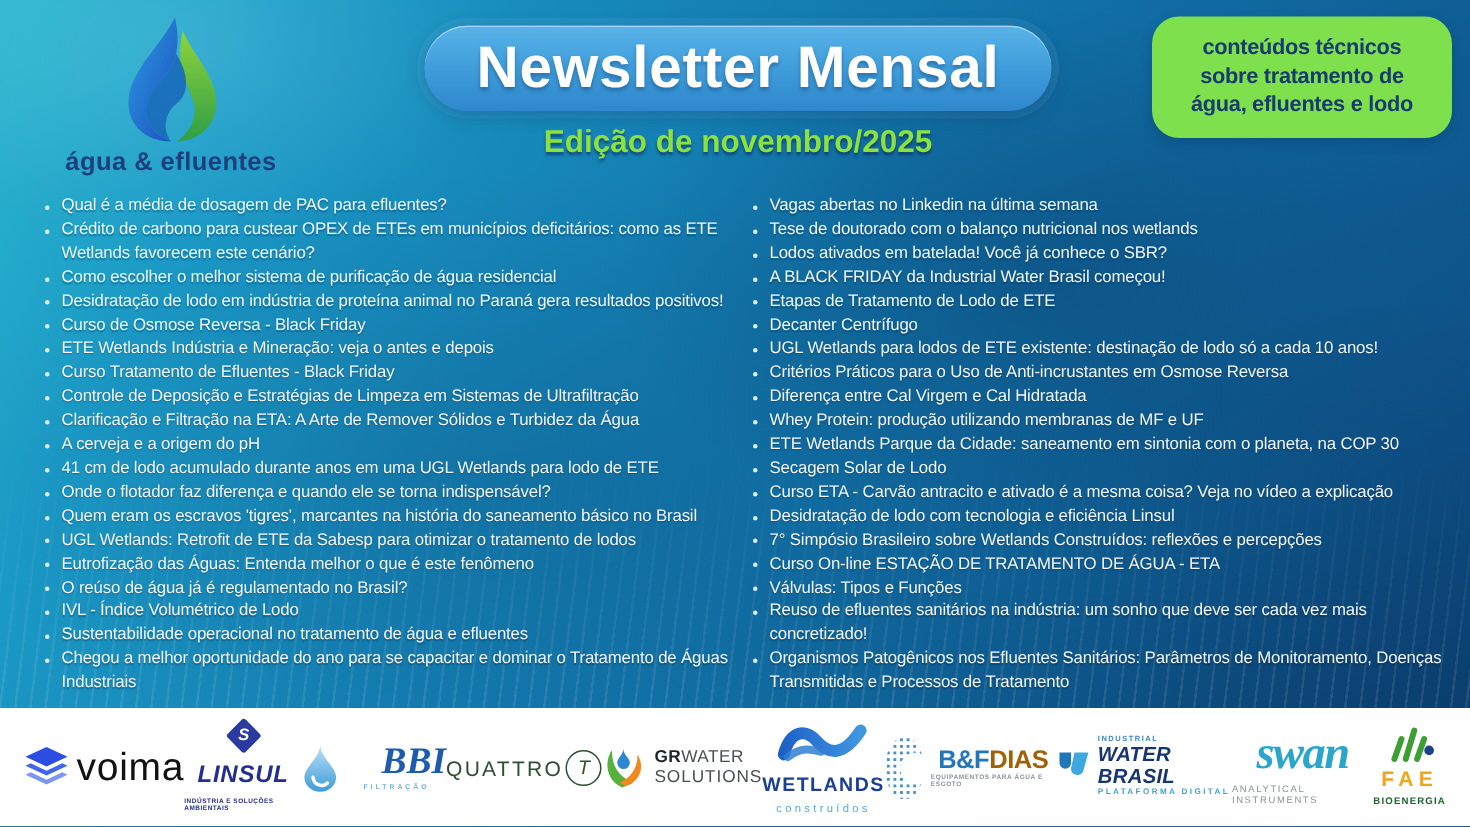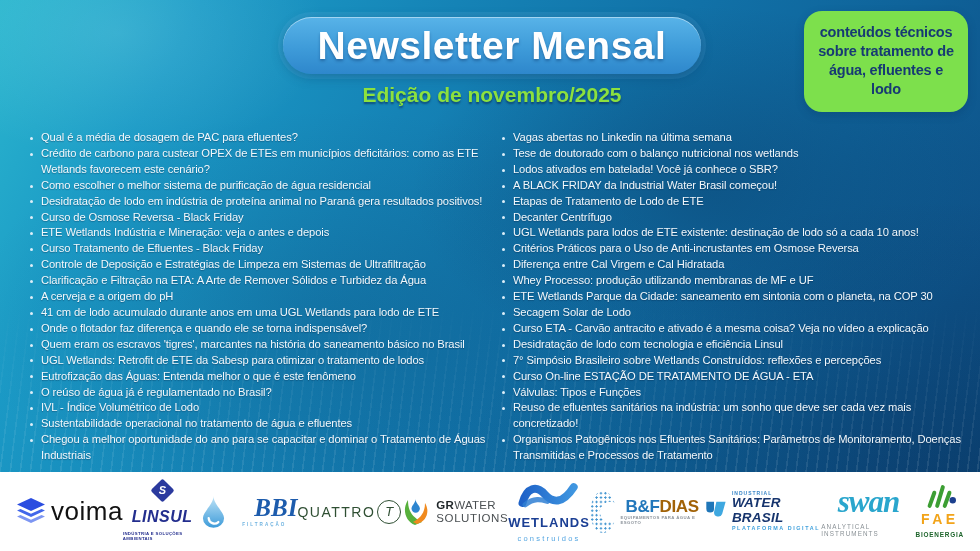--- a/index.html
+++ b/index.html
@@ -35,21 +35,21 @@
   .title-pill span {
     color:#fff; font-size:39px; font-weight:800; letter-spacing:.5px;
     text-shadow:0 2px 3px rgba(10,50,100,.40);
   }
   .subtitle {
     position:absolute; left:283px; top:83px; width:418px; text-align:center;
     font-size:21px; font-weight:700; color:#8ce13e;
     text-shadow:0 2px 2px rgba(8,40,80,.6);
   }
   .badge {
-    position:absolute; right:12px; top:11px; width:164px;
+    position:absolute; right:12px; top:11px; width:200px;
     background:#7de04c; border-radius:18px; padding:12px 13px;
     box-shadow:0 3px 8px rgba(6,45,90,.28);
     text-align:center; font-size:14.5px; font-weight:700; color:#173a73;
     line-height:1.32; letter-spacing:-0.2px;
   }
 
   
   .col { position:absolute; top:130px; list-style:none;
          font-size:11.2px; line-height:15.9px; letter-spacing:-0.1px;
          color:#f2f8fc; text-shadow:0 1px 1px rgba(0,30,60,.35); }
@@ -109,20 +109,38 @@
 
   .fae-text { font-size:14px; font-weight:900; color:#f2a41a; letter-spacing:3.5px; margin-top:-2px;}
   .fae-sub  { font-size:6.4px; font-weight:800; color:#1d642b; letter-spacing:.8px;}
 </style>
 </head>
 <body>
 
 <div class="canvas">
   <div class="waves"></div>
 
+  <div class="brand">
+    <svg width="78" height="86" viewBox="0 0 90 100">
+      <defs>
+        <linearGradient id="gb" x1="0" y1="0" x2="1" y2="1">
+          <stop offset="0" stop-color="#2e9ae0"></stop>
+            <stop offset="1" stop-color="#1b4fc0"></stop>
+        </linearGradient>
+        <linearGradient id="gg" x1="0" y1="0" x2="0" y2="1">
+          <stop offset="0" stop-color="#8fd43c"></stop>
+            <stop offset="1" stop-color="#2f9e46"></stop>
+        </linearGradient>
+      </defs>
+      <path d="M48 2 C36 26 12 44 12 68 C12 86 26 98 45 98 C31 92 24 82 26 70 C29 54 45 48 49 30 C51 20 50 10 48 2 Z" fill="url(#gb)"></path>
+      <path d="M54 12 C64 34 80 48 80 68 C80 86 67 97 50 98 C61 89 66 78 62 66 C57 50 48 44 54 12 Z" fill="url(#gg)"></path>
+      <path d="M49 30 C45 48 29 54 26 70 C24 82 31 92 45 98 C38 88 40 76 50 68 C60 60 58 44 49 30 Z" fill="#1766b8" opacity=".85"></path>
+    </svg>
+    <div class="brand-name">água &amp; efluentes</div>
+  </div>
 
   <div class="title-pill">
     <span>Newsletter Mensal</span>
   </div>
   <div class="subtitle">Edição de novembro/2025</div>
 
   <div class="badge">conteúdos técnicos sobre tratamento de água, efluentes e lodo</div>
 
   <ul class="col col-left">
       <li>Qual é a média de dosagem de PAC para efluentes?</li>
@@ -148,21 +166,21 @@
   <ul class="col col-right">
       <li>Vagas abertas no Linkedin na última semana</li>
       <li>Tese de doutorado com o balanço nutricional nos wetlands</li>
       <li>Lodos ativados em batelada! Você já conhece o SBR?</li>
       <li>A BLACK FRIDAY da Industrial Water Brasil começou!</li>
       <li>Etapas de Tratamento de Lodo de ETE</li>
       <li>Decanter Centrífugo</li>
       <li>UGL Wetlands para lodos de ETE existente: destinação de lodo só a cada 10 anos!</li>
       <li>Critérios Práticos para o Uso de Anti-incrustantes em Osmose Reversa</li>
       <li>Diferença entre Cal Virgem e Cal Hidratada</li>
-      <li>Whey Processo: produção utilizando membranas de MF e UF</li>
+      <li>Whey Protein: produção utilizando membranas de MF e UF</li>
       <li>ETE Wetlands Parque da Cidade: saneamento em sintonia com o planeta, na COP 30</li>
       <li>Secagem Solar de Lodo</li>
       <li>Curso ETA - Carvão antracito e ativado é a mesma coisa? Veja no vídeo a explicação</li>
       <li>Desidratação de lodo com tecnologia e eficiência Linsul</li>
       <li>7° Simpósio Brasileiro sobre Wetlands Construídos: reflexões e percepções</li>
       <li>Curso On-line ESTAÇÃO DE TRATAMENTO DE ÁGUA - ETA</li>
       <li>Válvulas: Tipos e Funções</li>
       <li>Reuso de efluentes sanitários na indústria: um sonho que deve ser cada vez mais concretizado!</li>
       <li>Organismos Patogênicos nos Efluentes Sanitários: Parâmetros de Monitoramento, Doenças Transmitidas e Processos de Tratamento</li>
     </ul>

